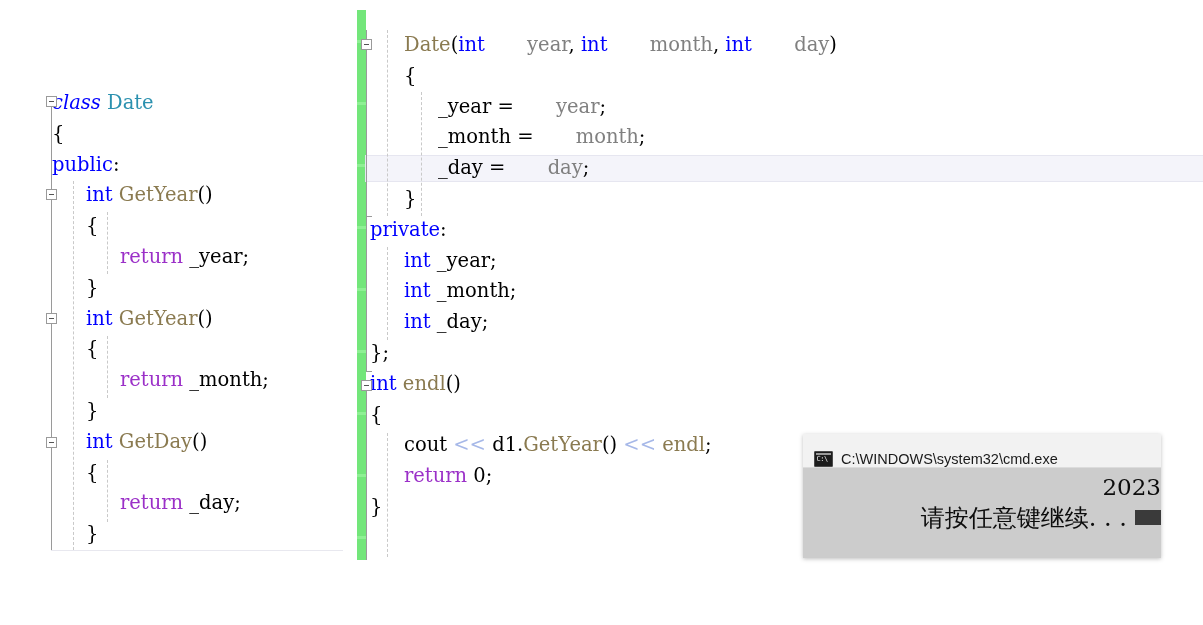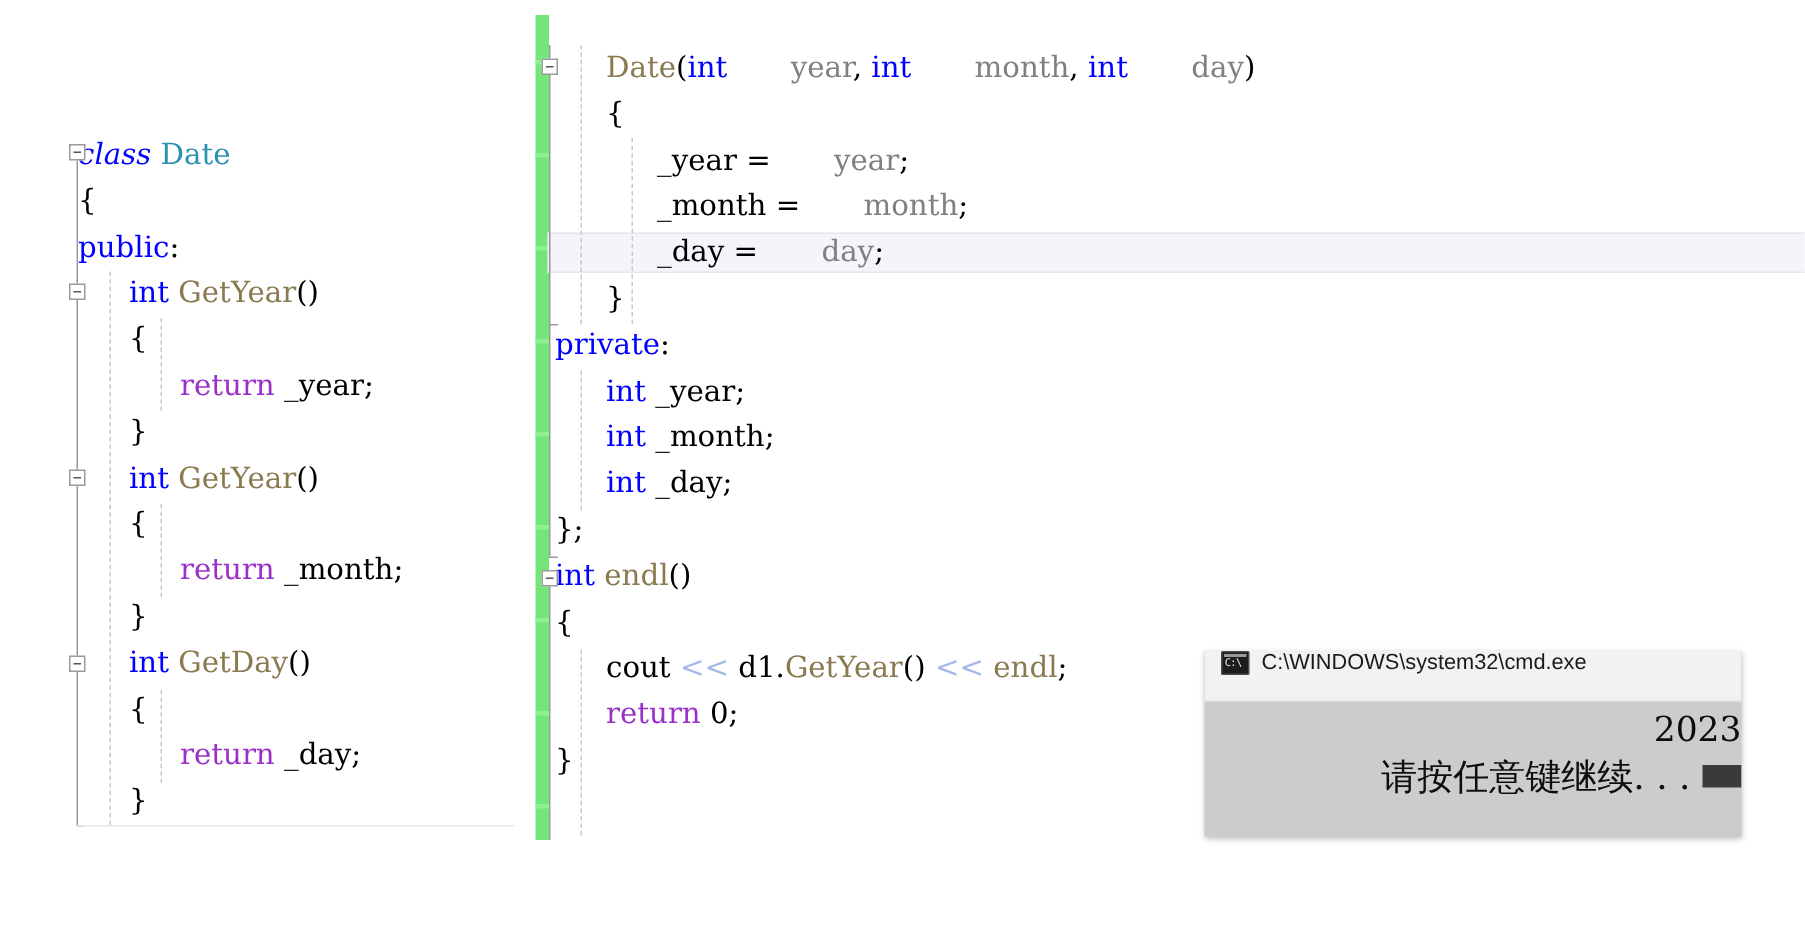--- a/index.html
+++ b/index.html
@@ -67,21 +67,21 @@
   .console{
     position:absolute;
     box-shadow:0 1px 4px rgba(0,0,0,.25);
     background:#cccccc;
     overflow:hidden;
   }
   .console-title{
     height:33px;
     background:#f2f2f2;
     border-bottom:1px solid #dcdcdc;
-    display:flex;align-items:flex-start;
+    display:flex;align-items:flex-end;
     padding-left:11px;
     font-family:"Liberation Sans","DejaVu Sans",sans-serif;
     font-size:14.5px;color:#1a1a1a;
   }
   .cmd-icon{
     width:17px;height:14px;
     background:#1c1c1c;
     border:1px solid #4a4a4a;
     margin-right:8px;
     position:relative;flex:0 0 auto;border-radius:1px;

